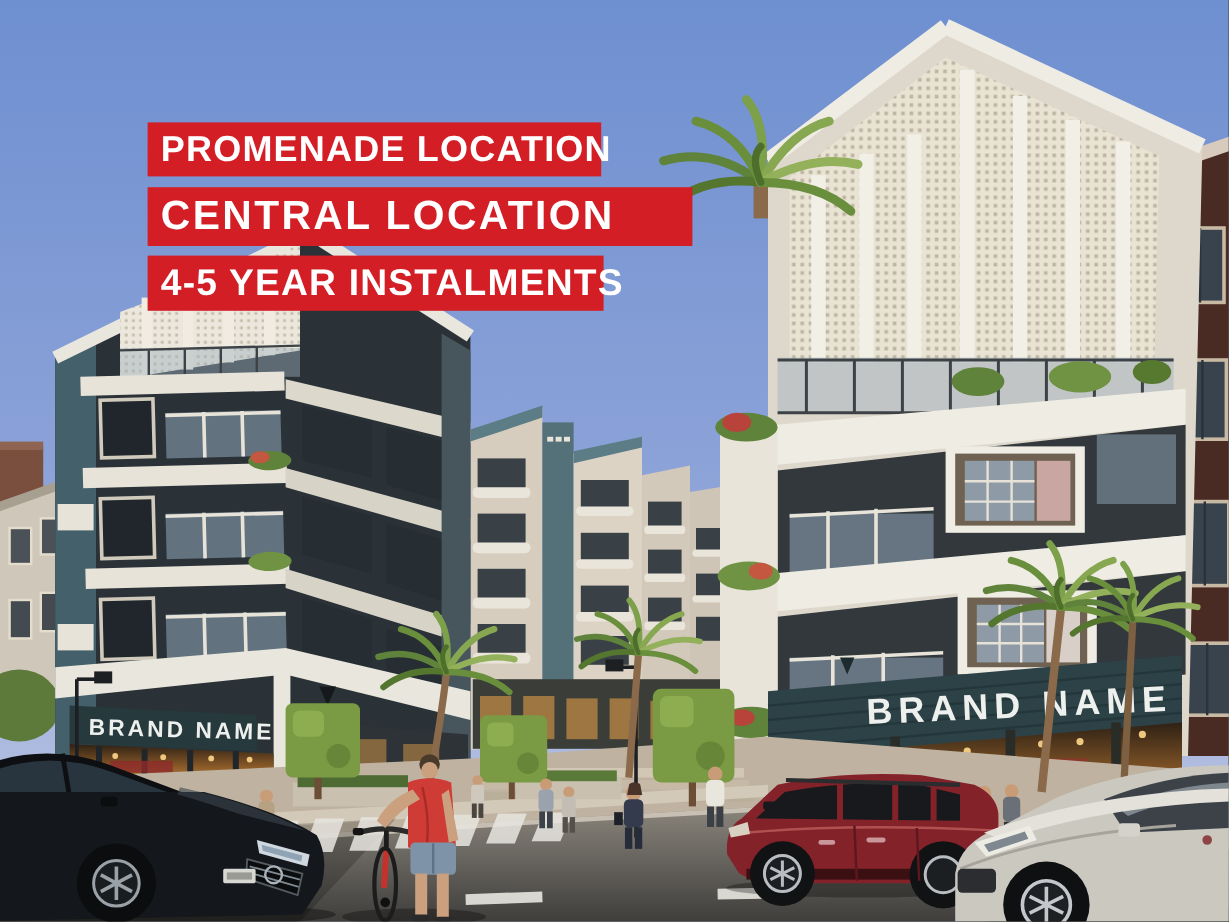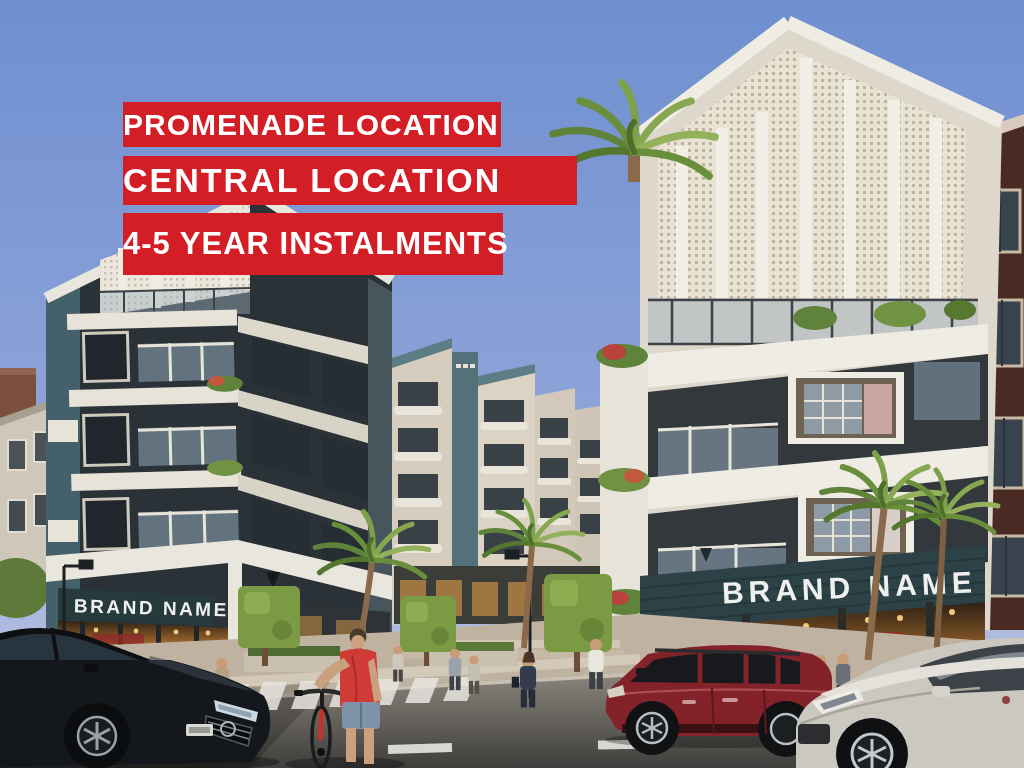--- a/index.html
+++ b/index.html
@@ -3,24 +3,24 @@
 <meta charset="utf-8">
 <style>
   html,body{margin:0;padding:0;background:#222;}
   #stage{position:relative;width:1024px;height:768px;overflow:hidden;
          font-family:"Liberation Sans",sans-serif;}
   #stage svg{position:absolute;left:0;top:0;}
   .banner-stack{position:absolute;left:123px;top:102px;display:flex;
                 flex-direction:column;gap:0;}
   .banner{background:var(--banner_red,#d41e26);color:var(--banner_text,#ffffff);
           display:flex;align-items:center;box-sizing:border-box;
-          font-weight:600;white-space:nowrap;}
+          padding-left:11px;font-weight:600;white-space:nowrap;}
   .banner.b1{width:378px;height:45px;font-size:30px;letter-spacing:1px;margin-bottom:9px;}
   .banner.b2{width:454px;height:49px;font-size:34px;letter-spacing:2px;margin-bottom:8px;}
-  .banner.b3{width:380px;height:62px;font-size:31px;letter-spacing:1px;text-align:center;}
+  .banner.b3{width:380px;height:46px;font-size:31px;letter-spacing:1px;text-align:center;}
   .sign-text{font-family:"Liberation Sans",sans-serif;font-weight:600;fill:#eef0ee;}
 </style>
 </head>
 <body>
 
 <div id="stage">
 <svg width="1024" height="768" viewBox="0 0 1024 768" xmlns="http://www.w3.org/2000/svg">
   <defs>
     <linearGradient id="sky" x1="0" y1="0" x2="0" y2="1">
       <stop offset="0" stop-color="#6e8fd0"></stop>

